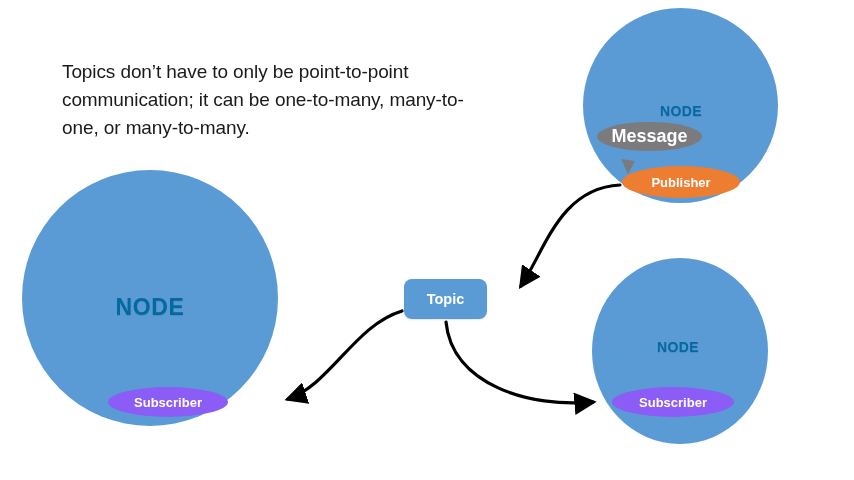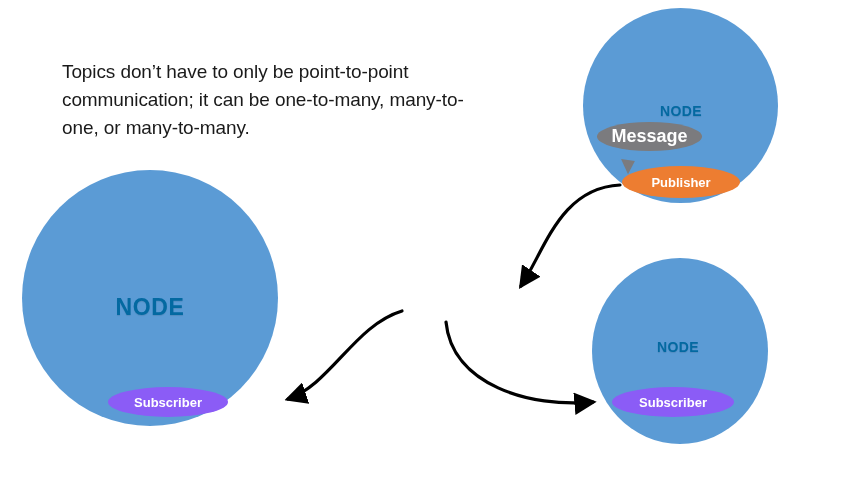--- a/index.html
+++ b/index.html
@@ -138,14 +138,15 @@
   <div class="node-circle top"></div>
   <div class="node-label top">NODE</div>
   <div class="msg-tail"></div>
   <div class="pill message msg-top">Message</div>
   <div class="pill publisher pub-top">Publisher</div>
 
   <div class="node-circle bot"></div>
   <div class="node-label bot">NODE</div>
   <div class="pill subscriber sub-right">Subscriber</div>
 
+  <div class="topic-box">Topic</div>
 
 </div>
 
 </body></html>

